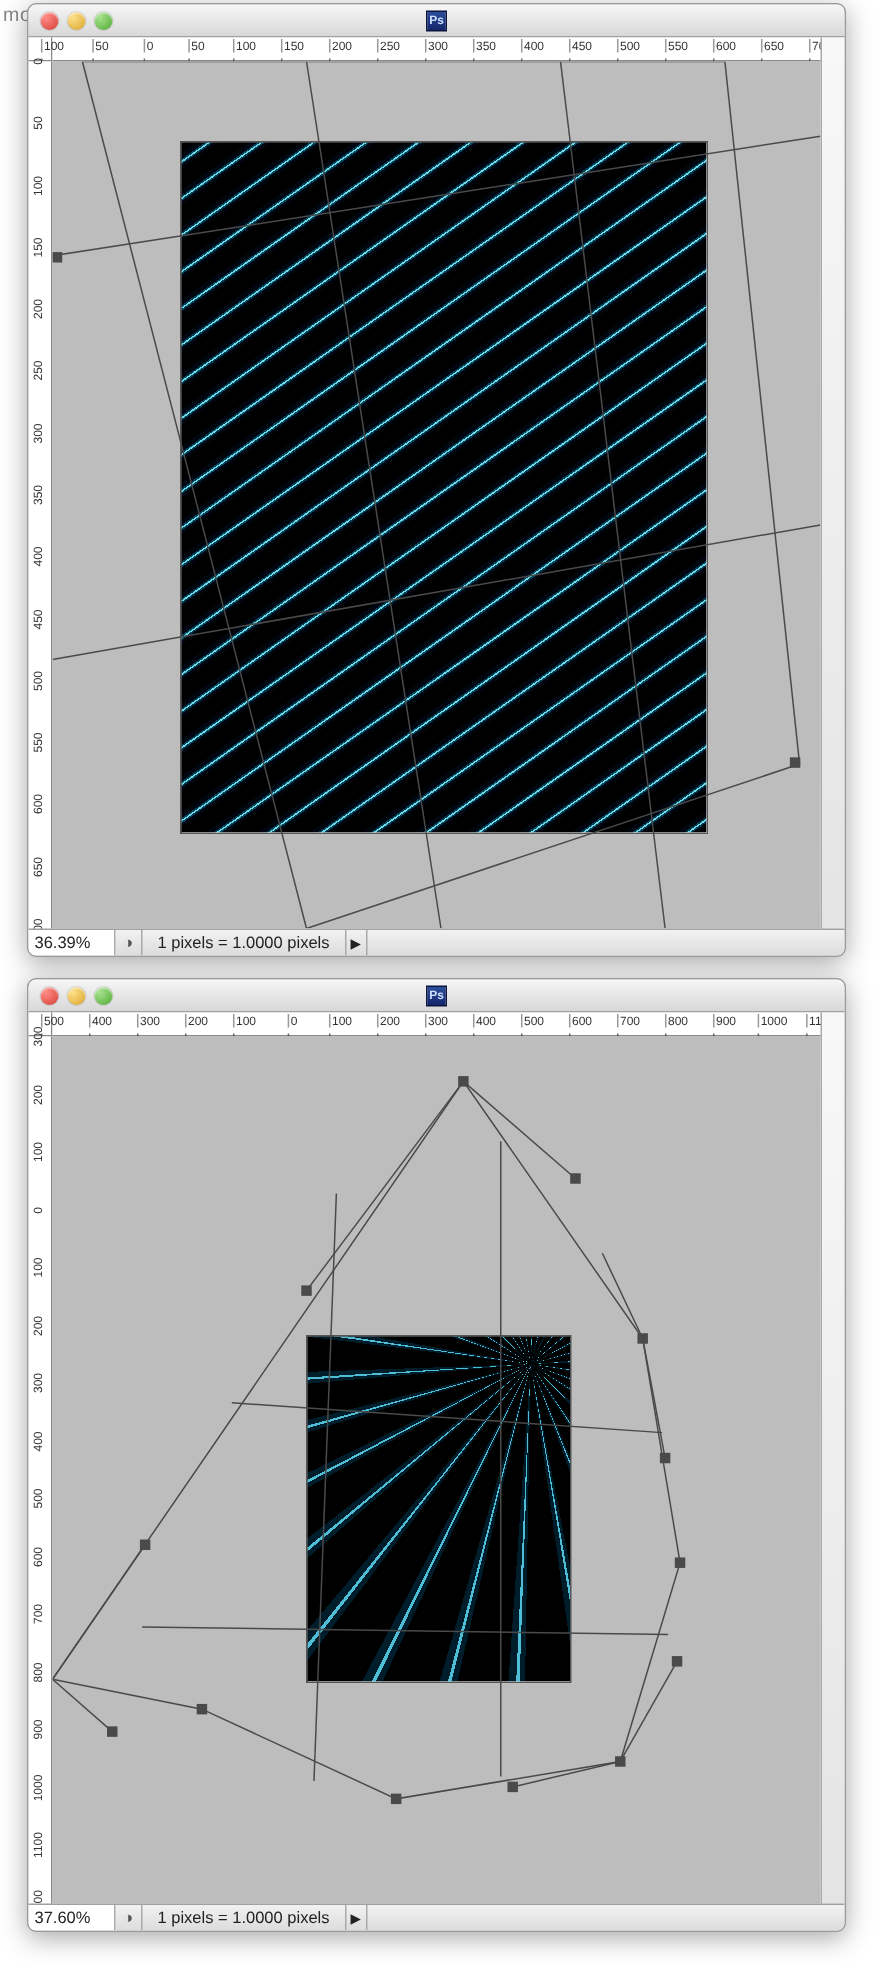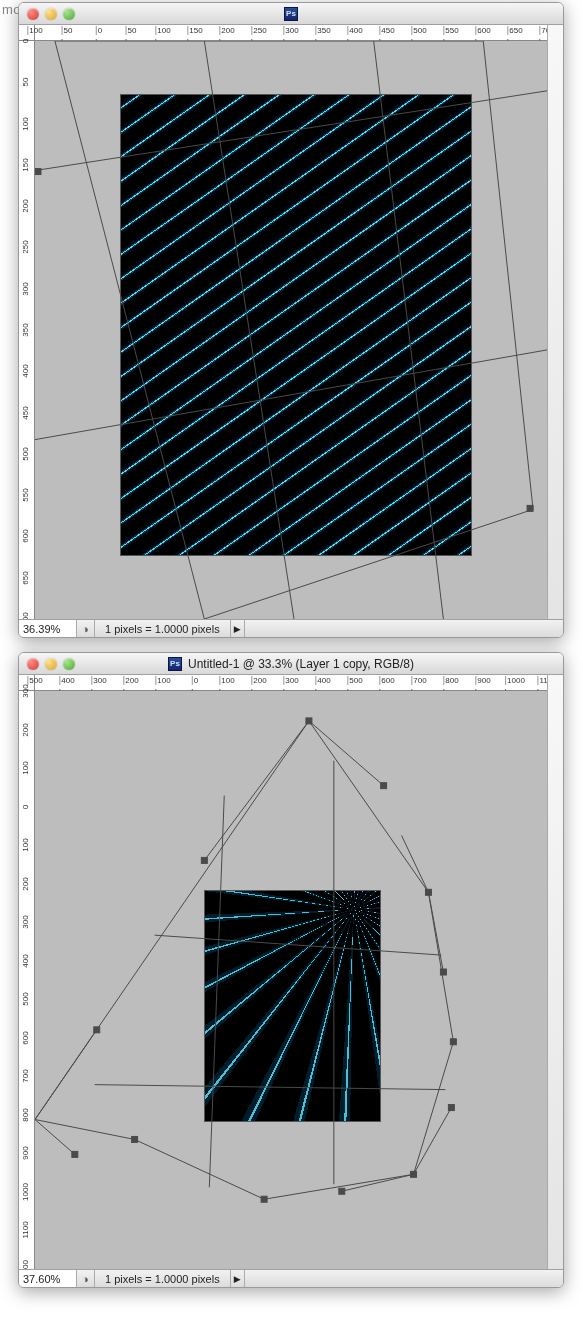--- a/index.html
+++ b/index.html
@@ -298,21 +298,20 @@
 
 <div class="window window-2">
   <div class="titlebar">
     <div class="traffic">
       <div class="tbtn close"></div>
       <div class="tbtn minimize"></div>
       <div class="tbtn zoom"></div>
     </div>
     <div class="title-center">
       <span class="ps-icon">Ps</span>
-      <span>Untitled-1 @ 33.3% (Layer 1 copy, RGB/8)</span>
     </div>
   </div>
 
   <div class="ruler-corner"></div>
   <div class="ruler-h" id="rh2">
       <div class="tick" style="left: 0px;">500</div>
       <div class="tick" style="left: 32px;">400</div>
       <div class="tick" style="left: 64px;">300</div>
       <div class="tick" style="left: 96px;">200</div>
       <div class="tick" style="left: 128px;">100</div>

